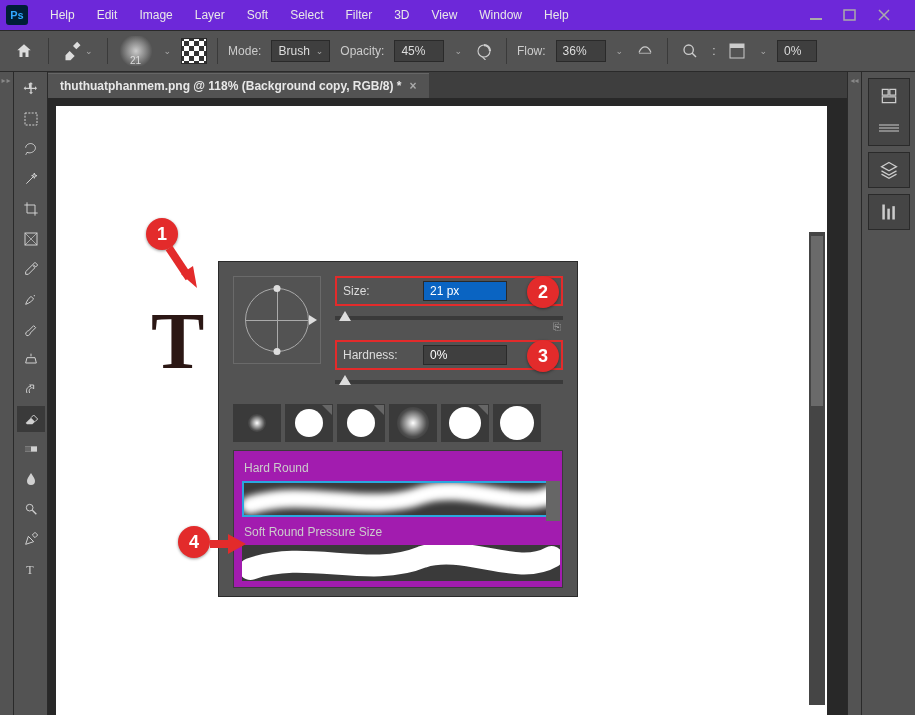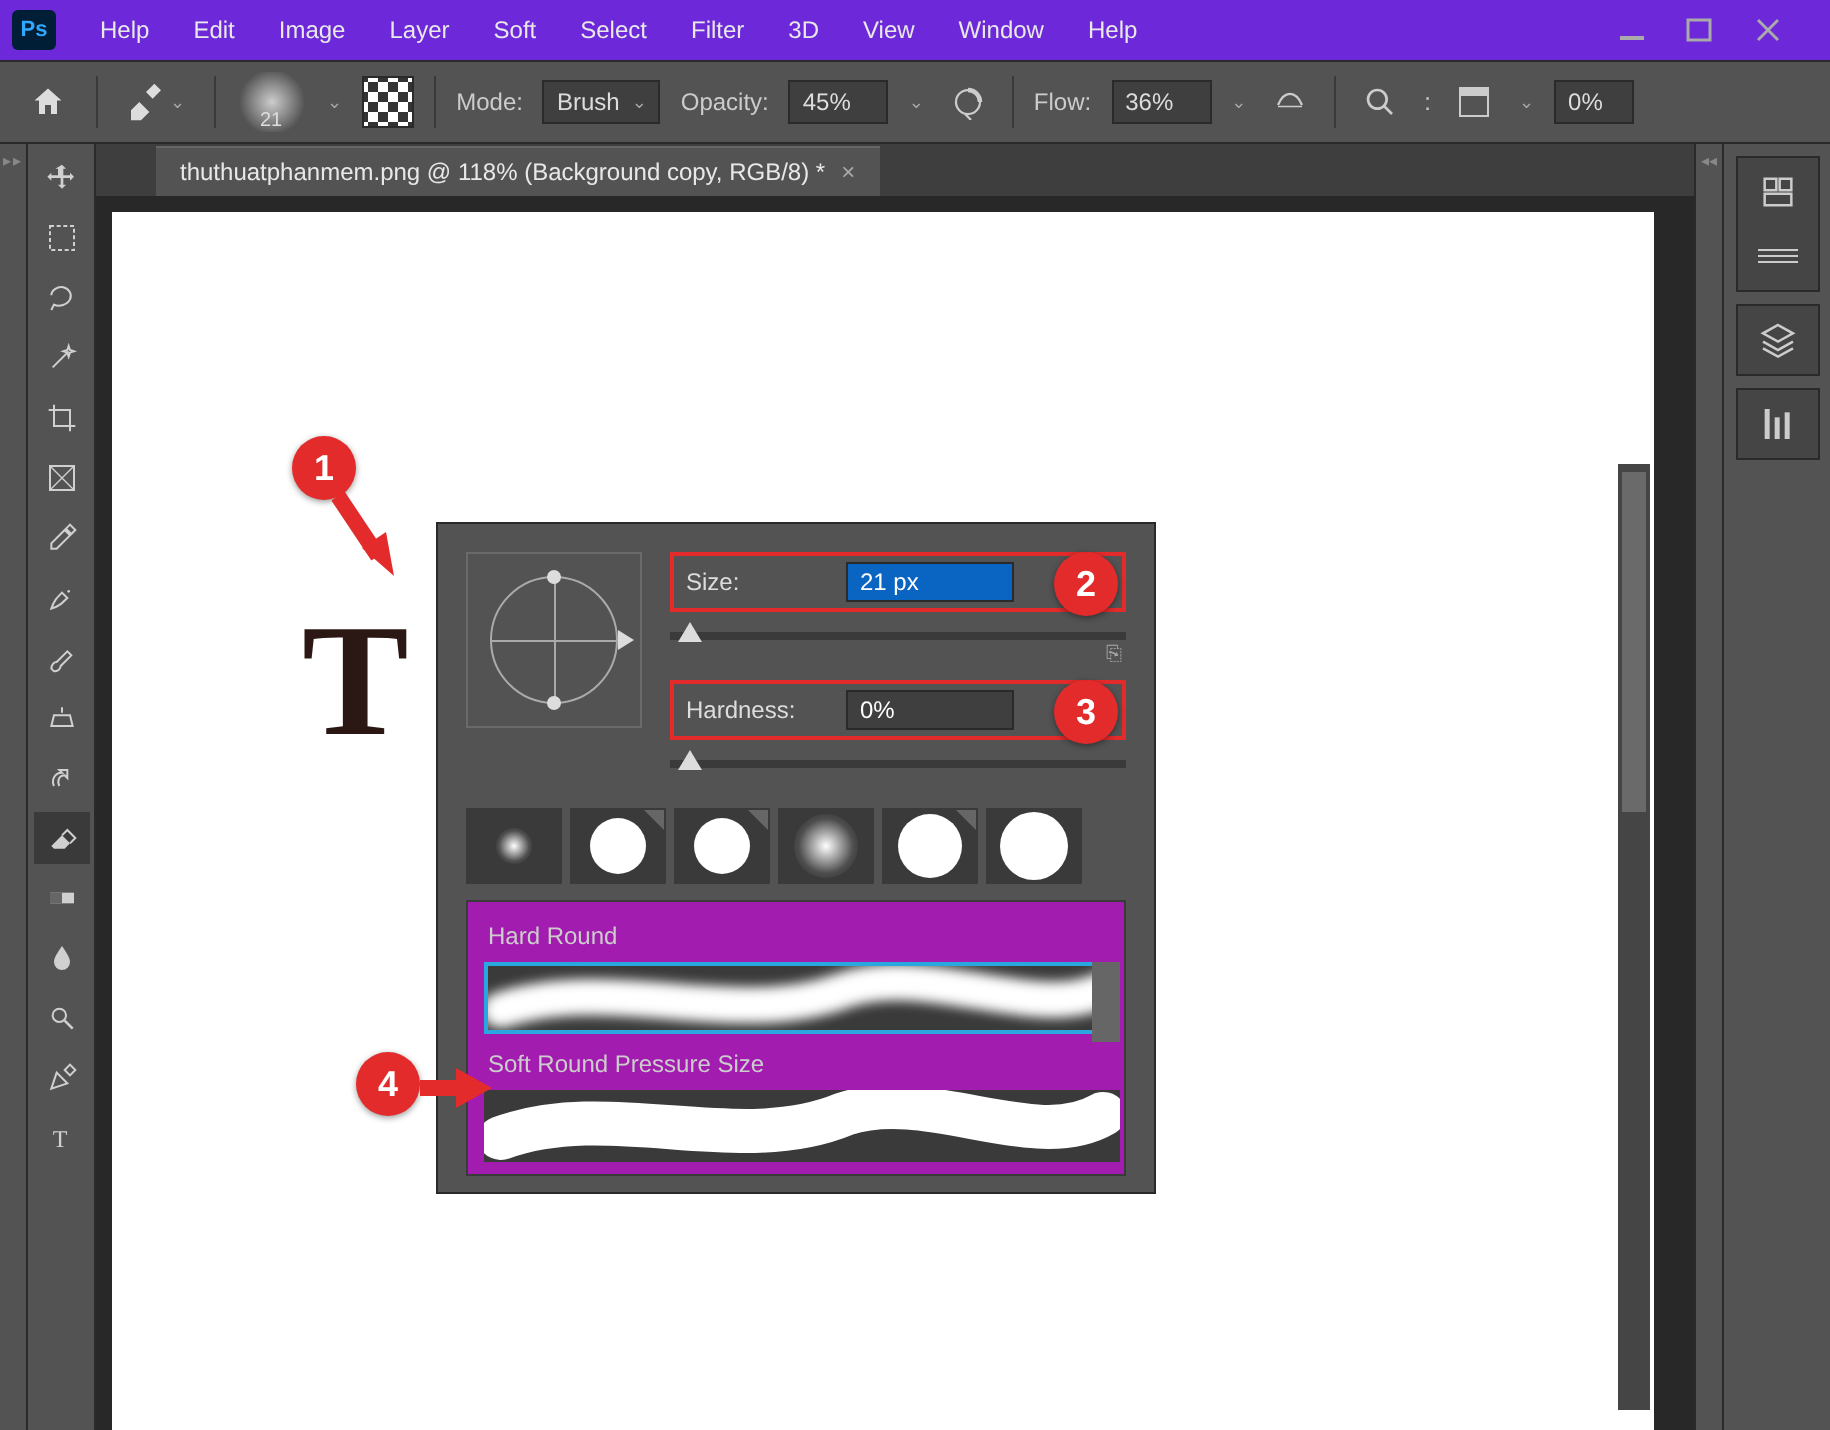--- a/index.html
+++ b/index.html
@@ -145,22 +145,22 @@
     align-items:flex-end;
   }
   .doc-tab {
     background:#535353;
     padding:5px 12px;
     color:#e8e8e8;
     font-size:12px;
     display:flex;
     align-items:center;
     gap:8px;
-    margin-left:30px;
     border-top:1px solid #666;
+    font-weight:bold;
   }
   .tab-close { color:#aaa; font-size:12px; }
   .canvas {
     flex:1;
     background:#fff;
     margin:8px 20px 0 8px;
     position:relative;
     overflow:hidden;
   }
   .canvas-letter {

